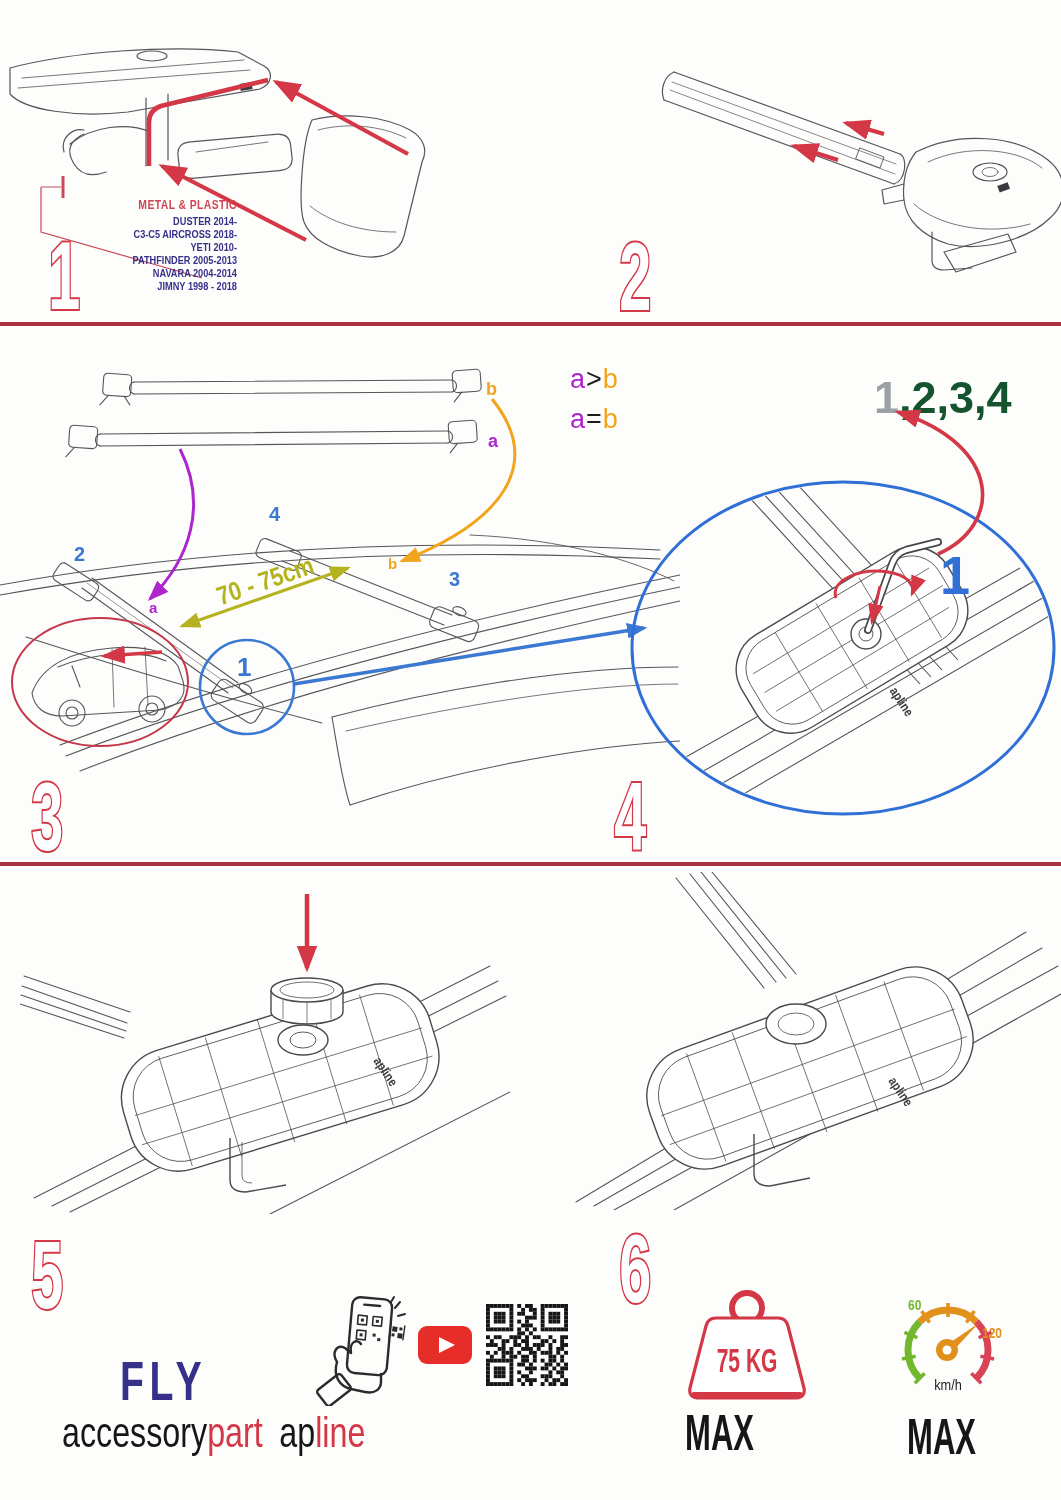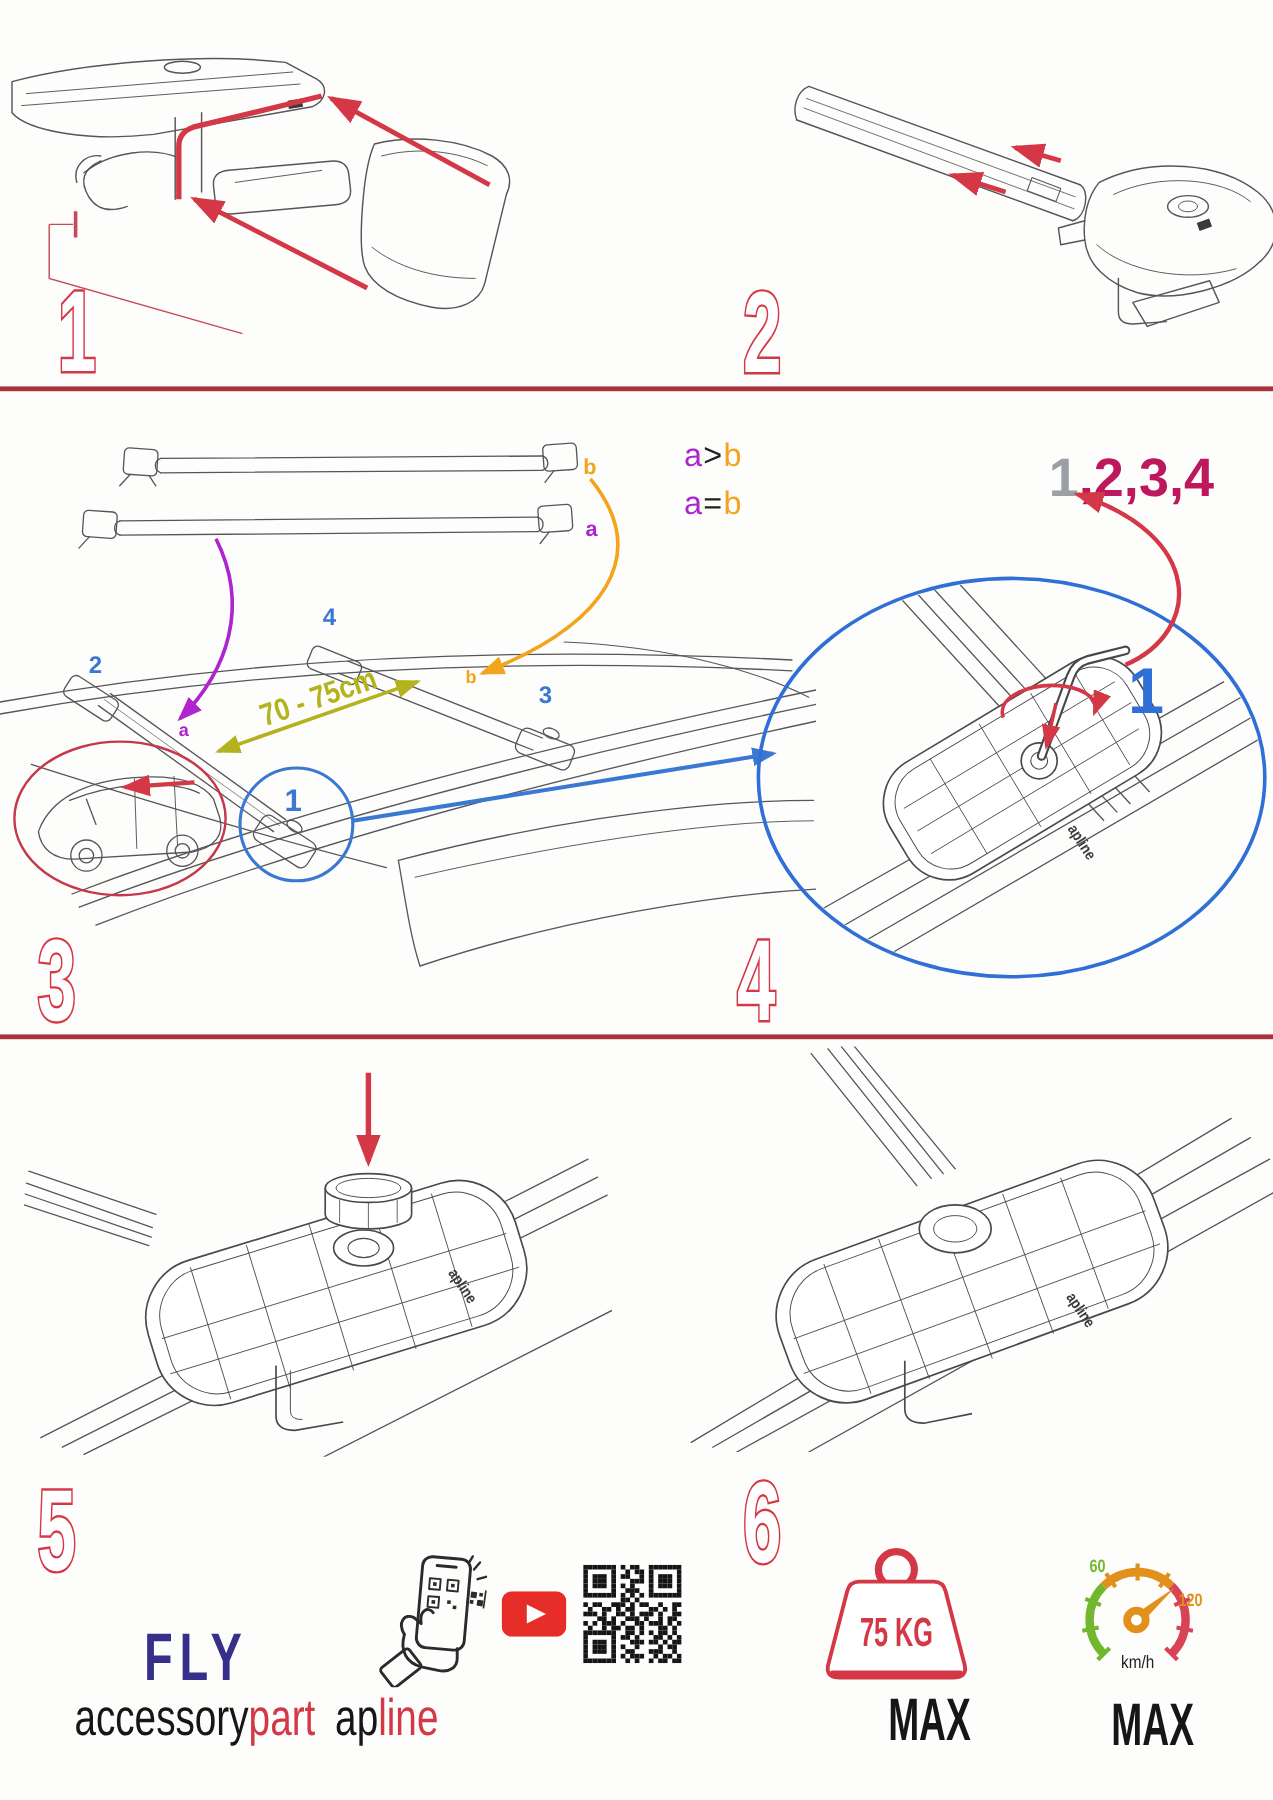--- a/index.html
+++ b/index.html
@@ -11,28 +11,28 @@
   .divider{position:absolute;left:0;width:1061px;height:4px;background:#aa3140}
   
   .models{line-height:13px}
   .mat{color:#cf4554;font-weight:bold;font-size:13px;letter-spacing:.5px;margin-bottom:4px;
        transform:scaleX(.8);transform-origin:100% 50%}
   .mod{color:#37308a;font-weight:bold;font-size:11.5px;line-height:13px;
        transform:scaleX(.8);transform-origin:100% 50%}
   .legend .lrow{font-size:27px;font-weight:normal;height:40px;letter-spacing:1px}
   .lp{color:#ae24cf}.lk{color:#1c1c1c}.lo{color:#f2a41b}
   .seq{font-size:45px;font-weight:bold;letter-spacing:0px;white-space:nowrap}
-  .seq .g{color:#9aa0a3}.seq .b{color:#be185d}
+  .seq .g{color:#9aa0a3}.seq .b{color:#14532d}
   .flytext{display:inline-block;font-size:56px;font-weight:bold;color:#37308a;
            letter-spacing:8px;transform:scaleX(.7);transform-origin:0 50%}
   .bw{display:inline-block;font-size:43px;font-weight:400;color:#161616;white-space:nowrap;
       transform:scaleX(.75);transform-origin:0 50%}
   .br{color:#d43745}
   .gap{display:inline-block;width:22px}
-  .maxwrap{text-align:right}
+  .maxwrap{text-align:left}
   .maxtxt{display:inline-block;font-size:50px;font-weight:bold;color:#161616;
           transform:scaleX(.62);transform-origin:50% 50%}
 </style>
 </head>
 <body>
 
 <div class="page">
 
   <svg class="abs" style="left:0;top:26px" width="462" height="286" viewBox="0 0 462 286">
     <defs>
@@ -58,20 +58,29 @@
     <rect x="240" y="57" width="12" height="7" fill="#3a3a3e" transform="rotate(-9 246 60)"></rect>
     <path d="M149,140 L149,96 Q149,84 161,80 L268,54" stroke="#d43745" stroke-width="4.5" fill="none"></path>
     <line x1="408" y1="128" x2="276" y2="56" stroke="#d43745" stroke-width="4" marker-end="url(#ar1)"></line>
     <line x1="306" y1="214" x2="162" y2="140" stroke="#d43745" stroke-width="4" marker-end="url(#ar1)"></line>
     <g stroke="#c84a58" fill="none">
       <line x1="63" y1="150" x2="63" y2="172" stroke-width="3"></line>
       <path d="M41,161 L61,161 M41,161 L41,206 L202,252" stroke-width="1.2"></path>
     </g>
   </svg>
 
+  <div class="abs models" style="left:0;top:198px;width:237px;text-align:right">
+    <div class="mat">METAL &amp; PLASTIC</div>
+    <div class="mod">DUSTER 2014-</div>
+    <div class="mod">C3-C5 AIRCROSS 2018-</div>
+    <div class="mod">YETI 2010-</div>
+    <div class="mod">PATHFINDER 2005-2013</div>
+    <div class="mod">NAVARA 2004-2014</div>
+    <div class="mod">JIMNY 1998 - 2018</div>
+  </div>
 
   <svg class="abs" style="left:24px;top:227px" width="80" height="96" viewBox="0 0 80 96">
     <text x="67" y="82" text-anchor="middle" transform="scale(0.6 1)" font-size="96" font-weight="bold" fill="#ffffff" stroke="#d43745" stroke-width="4" paint-order="stroke">1</text>
   </svg>
 
   <svg class="abs" style="left:598px;top:34px" width="463" height="290" viewBox="0 0 463 290">
     <defs>
       <marker id="ar2" markerWidth="7" markerHeight="5.2" refX="6" refY="2.6" orient="auto">
         <path d="M0,0 L7,2.6 L0,5.2 z" fill="#d43745"></path>
       </marker>

